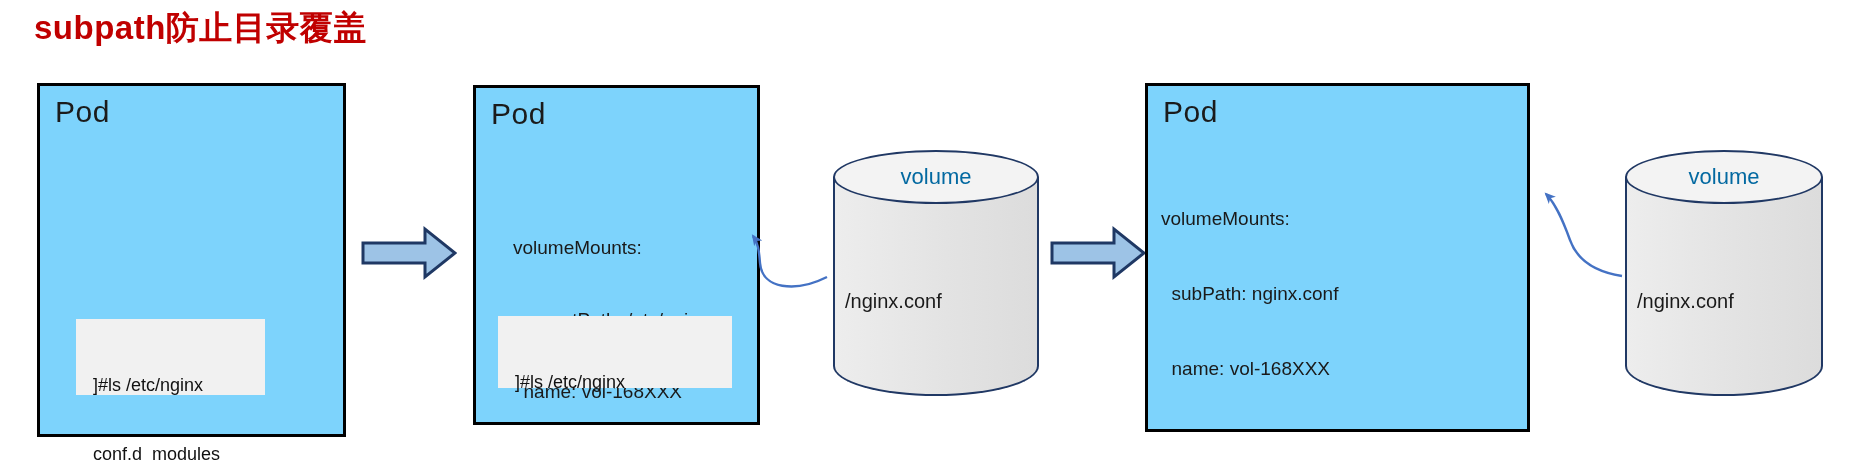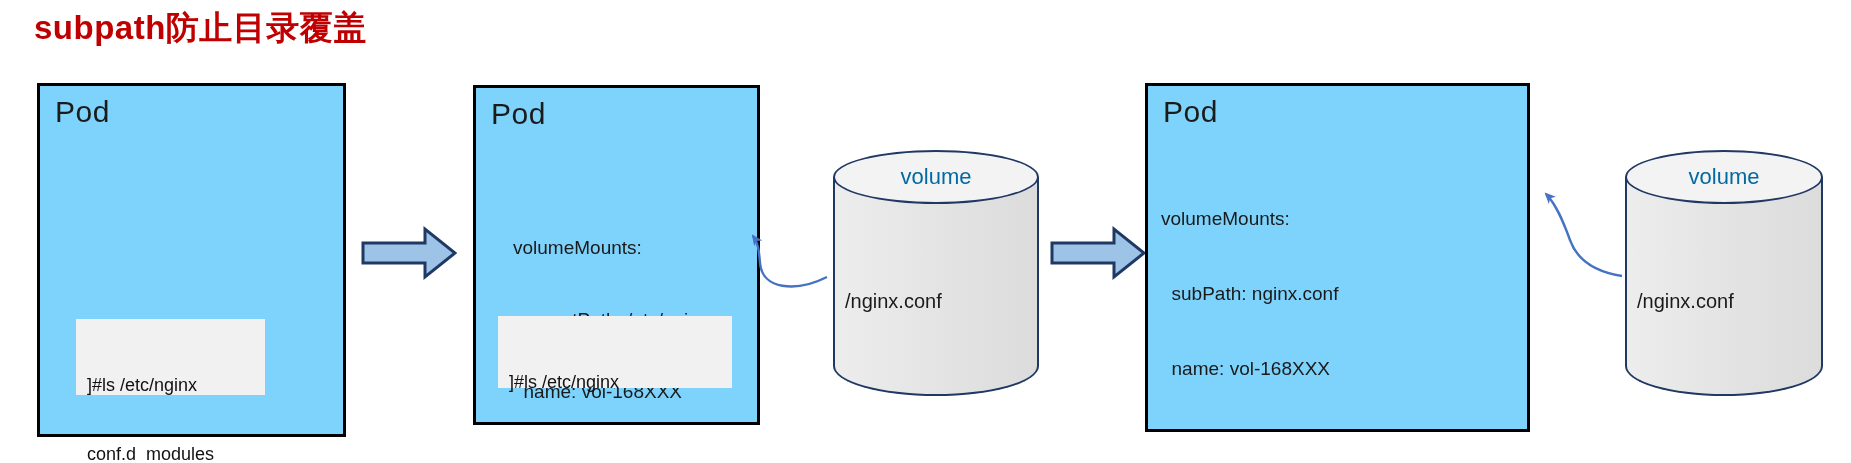--- a/index.html
+++ b/index.html
@@ -16,21 +16,21 @@
   }
   .pod-label{
     position:absolute;left:15px;top:9px;font-size:30px;font-weight:400;color:#1b1b1b;
     letter-spacing:0.5px;
   }
   .yaml{
     position:absolute;font-size:19px;line-height:24px;white-space:pre;color:#1a1a1a;
   }
   .terminal{
     position:absolute;background:#f1f1f1;box-sizing:border-box;
-    padding:9px 0 0 11px;font-size:18px;line-height:23px;white-space:pre;color:#111;
+    padding:9px 0 0 17px;font-size:18px;line-height:23px;white-space:pre;color:#111;
   }
   .block-arrow{position:absolute;}
   .cylinder{position:absolute;}
   .cyl-body{
     position:absolute;left:0;right:0;top:27px;bottom:0;box-sizing:border-box;
     background:linear-gradient(to right,#ededed 0%,#e3e3e3 55%,#dcdcdc 100%);
     border:2px solid #203864;border-top:none;
     border-radius:0 0 50% 50% / 0 0 30px 30px;
   }
   .cyl-top{

